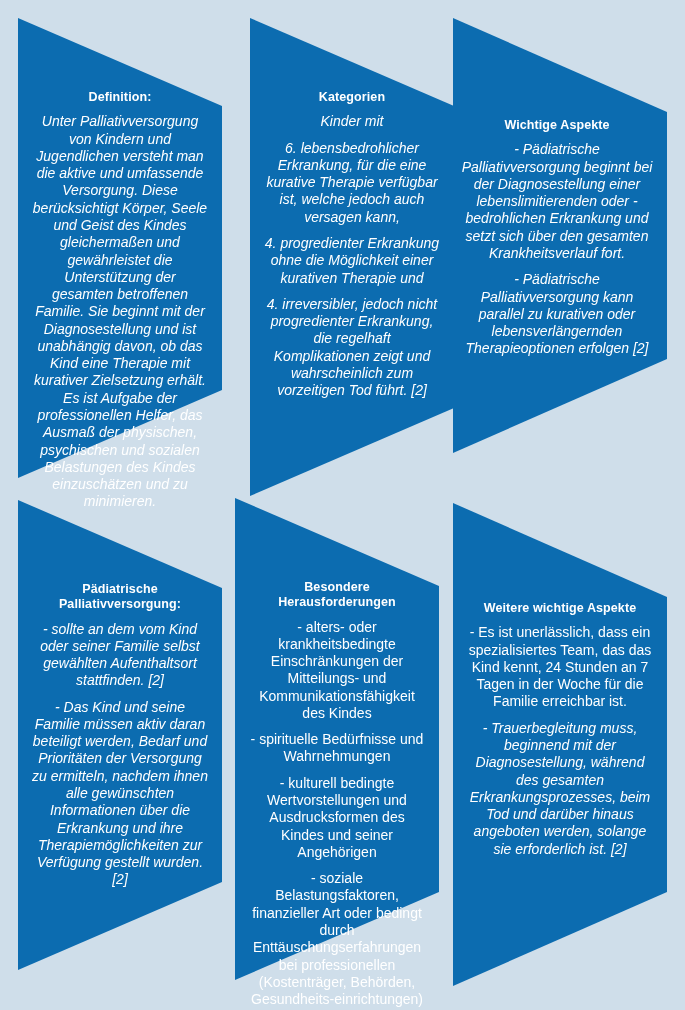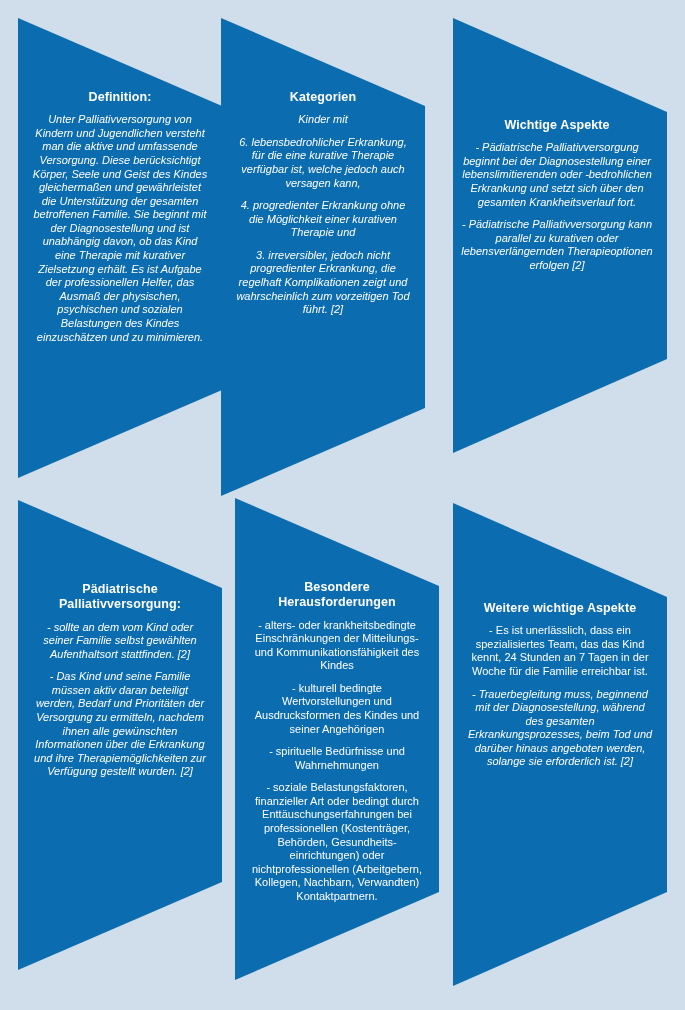--- a/index.html
+++ b/index.html
@@ -45,37 +45,37 @@
   .panel-title {
     font-weight: bold;
     font-size: 12.5px;
     line-height: 1.22;
     letter-spacing: 0.1px;
     margin: 0 0 8px 0;
     color: #ffffff;
   }
 
   .panel-body {
-    font-size: 11px;
+    font-size: 14px;
     line-height: 1.235;
     color: #ffffff;
     margin: 0;
   }
 
   .para {
     margin: 0 0 9px 0;
   }
   .para:last-child { margin-bottom: 0; }
 
   .italic { font-style: italic; }
   .upright { font-style: normal; }
 
   
   .p1 { left: 18px;  top: 18px;  width: 204px; height: 460px; }
-  .p2 { left: 221px; top: 18px;  width: 204px; height: 478px; }
+  .p2 { left: 250px; top: 18px;  width: 204px; height: 478px; }
   .p3 { left: 453px; top: 18px;  width: 214px; height: 435px; }
 
   
   .p4 { left: 18px;  top: 500px; width: 204px; height: 470px; }
   .p5 { left: 235px; top: 498px; width: 204px; height: 482px; }
   .p6 { left: 453px; top: 503px; width: 214px; height: 483px; }
 
   .p1 .content { padding-top: 72px; }
   .p2 .content { padding-top: 72px; }
   .p3 .content { padding-top: 100px; padding-left: 8px; }
@@ -103,21 +103,21 @@
   <div class="panel p2">
     <svg class="shape" viewBox="0 0 204 478" preserveAspectRatio="none">
       <polygon points="0,0 204,88 204,390 0,478" fill="#0c6cb0"></polygon>
     </svg>
     <div class="content">
       <div class="panel-title">Kategorien</div>
       <div class="panel-body">
         <p class="para italic">Kinder mit</p>
         <p class="para italic">6. lebensbedrohlicher Erkrankung, für die eine kurative Therapie verfügbar ist, welche jedoch auch versagen kann,</p>
         <p class="para italic">4. progredienter Erkrankung ohne die Möglichkeit einer kurativen Therapie und</p>
-        <p class="para italic">3. irreversibler, jedoch nicht progredienter Erkrankung, die regelhaft Komplikationen zeigt und wahrscheinlich zum vorzeitigen Tod führt. [2]</p>
+        <p class="para italic">4. irreversibler, jedoch nicht progredienter Erkrankung, die regelhaft Komplikationen zeigt und wahrscheinlich zum vorzeitigen Tod führt. [2]</p>
       </div>
     </div>
   </div>
 
   <div class="panel p3">
     <svg class="shape" viewBox="0 0 214 435" preserveAspectRatio="none">
       <polygon points="0,0 214,94 214,341 0,435" fill="#0c6cb0"></polygon>
     </svg>
     <div class="content">
       <div class="panel-title">Wichtige Aspekte</div>
@@ -142,22 +142,22 @@
   </div>
 
   <div class="panel p5">
     <svg class="shape" viewBox="0 0 204 482" preserveAspectRatio="none">
       <polygon points="0,0 204,88 204,394 0,482" fill="#0c6cb0"></polygon>
     </svg>
     <div class="content">
       <div class="panel-title">Besondere Herausforderungen</div>
       <div class="panel-body">
         <p class="para upright">- alters- oder krankheitsbedingte Einschränkungen der Mitteilungs- und Kommunikationsfähigkeit des Kindes</p>
+        <p class="para upright">- spirituelle Bedürfnisse und Wahrnehmungen</p>
         <p class="para upright">- kulturell bedingte Wertvorstellungen und Ausdrucksformen des Kindes und seiner Angehörigen</p>
-        <p class="para upright">- spirituelle Bedürfnisse und Wahrnehmungen</p>
         <p class="para upright">- soziale Belastungsfaktoren, finanzieller Art oder bedingt durch Enttäuschungserfahrungen bei professionellen (Kostenträger, Behörden, Gesundheits-einrichtungen) oder nichtprofessionellen (Arbeitgebern, Kollegen, Nachbarn, Verwandten) Kontaktpartnern.</p>
       </div>
     </div>
   </div>
 
   <div class="panel p6">
     <svg class="shape" viewBox="0 0 214 483" preserveAspectRatio="none">
       <polygon points="0,0 214,94 214,389 0,483" fill="#0c6cb0"></polygon>
     </svg>
     <div class="content">

